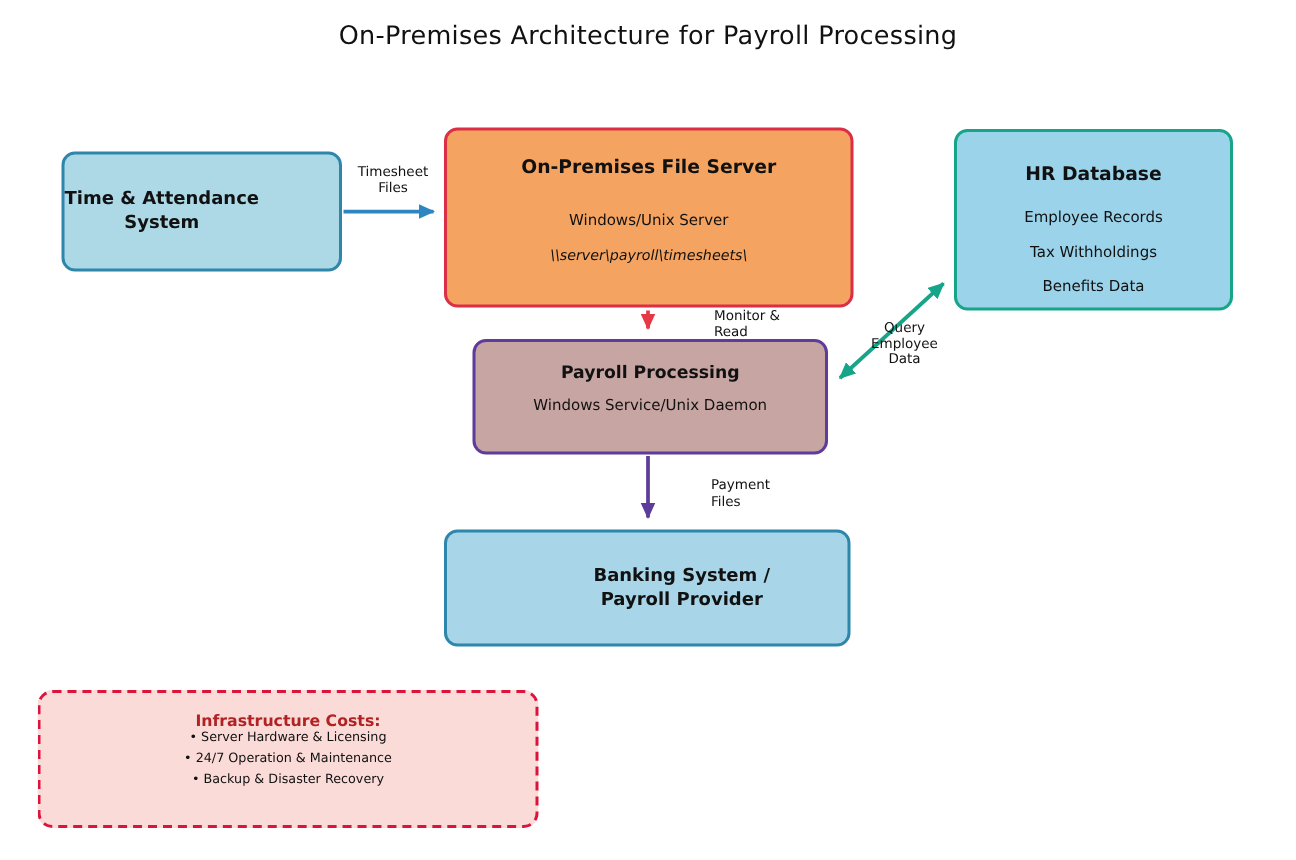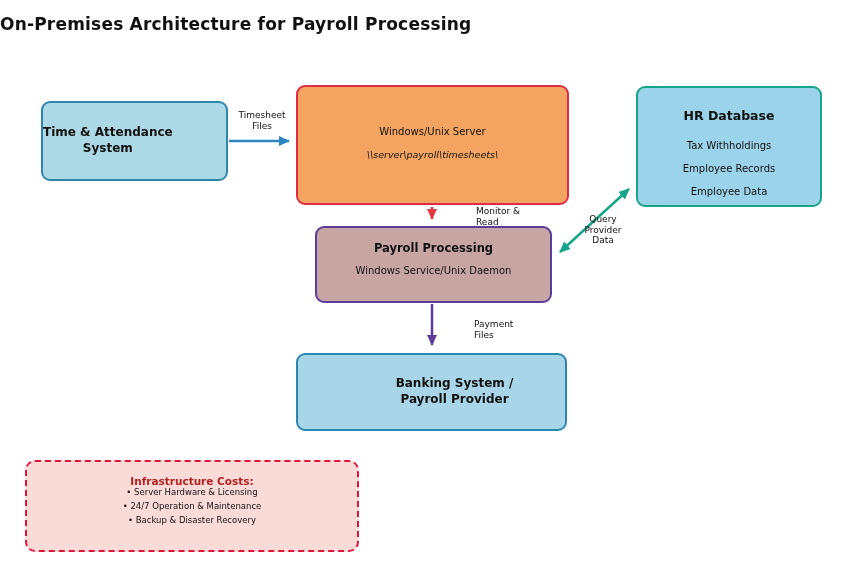--- a/index.html
+++ b/index.html
@@ -14,22 +14,23 @@
     height: 573px;
     background: #ffffff;
     overflow: hidden;
   }
   .title {
     position: absolute;
     top: 14px;
     left: 0;
     width: 100%;
     margin: 0;
+    text-align: center;
     font-size: 17px;
-    font-weight: 700;
+    font-weight: 400;
     color: #111111;
     letter-spacing: 0.2px;
   }
   .arrows {
     position: absolute;
     left: 0;
     top: 0;
     width: 864px;
     height: 573px;
     pointer-events: none;
@@ -156,29 +157,30 @@
     <line x1="560" y1="252" x2="629" y2="189" stroke-width="2.5" marker-start="url(#head-teal)" marker-end="url(#head-teal)" stroke="#17A589"></line>
     <line x1="432" y1="304" x2="432" y2="345" stroke-width="2.5" marker-end="url(#head-purple)" stroke="#5E3C99"></line>
   </svg>
 
   <div class="node node-ta">
     <div class="node-title">Time &amp; Attendance
 System</div>
   </div>
 
   <div class="node node-fs">
+    <div class="node-title">On-Premises File Server</div>
     <div class="node-sub">Windows/Unix Server</div>
     <div class="node-path">\\server\payroll\timesheets\</div>
   </div>
 
   <div class="node node-hr">
     <div class="node-title">HR Database</div>
+    <div class="node-sub">Employee Records</div>
     <div class="node-sub">Tax Withholdings</div>
-    <div class="node-sub">Employee Records</div>
-    <div class="node-sub">Employee Data</div>
+    <div class="node-sub">Benefits Data</div>
   </div>
 
   <div class="node node-pp">
     <div class="node-title">Payroll Processing</div>
     <div class="node-sub">Windows Service/Unix Daemon</div>
   </div>
 
   <div class="node node-bank">
     <div class="node-title">Banking System /
 Payroll Provider</div>
@@ -189,18 +191,18 @@
     <div class="cost-item">Server Hardware &amp; Licensing</div>
     <div class="cost-item">24/7 Operation &amp; Maintenance</div>
     <div class="cost-item">Backup &amp; Disaster Recovery</div>
   </div>
 
   <div class="edge-label lbl-timesheet">Timesheet
 Files</div>
   <div class="edge-label lbl-monitor">Monitor &amp;
 Read</div>
   <div class="edge-label lbl-query">Query
-Provider
+Employee
 Data</div>
   <div class="edge-label lbl-payment">Payment
 Files</div>
 
 </div>
 
 </body></html>

